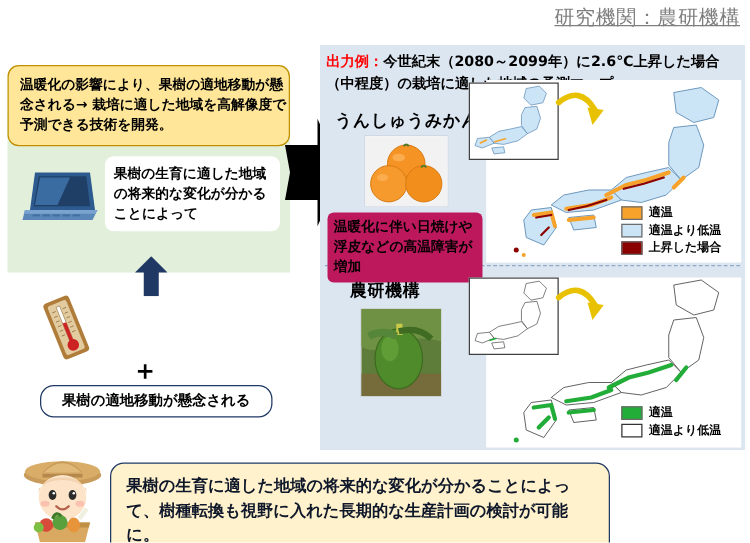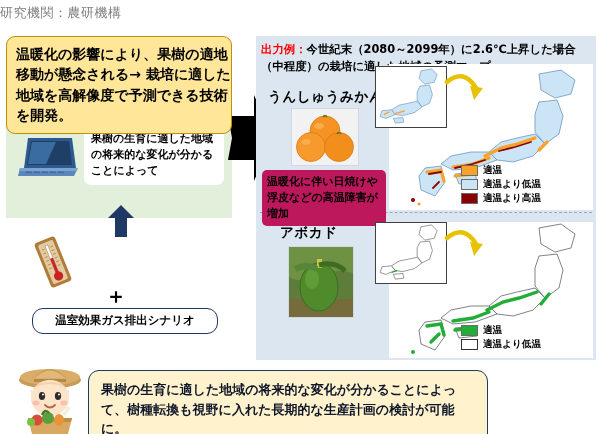--- a/index.html
+++ b/index.html
@@ -7,37 +7,38 @@
     width:600px;height:434px;
     background:#ffffff;
     font-family:"DejaVu Sans","Liberation Sans",sans-serif;
     position:relative;overflow:hidden;
   }
   .root{position:absolute;inset:0;}
 
   
   .org-line{
     position:absolute;top:4px;left:0;width:592px;
-    text-align:left;
-    font-size:13px;color:#7f7f7f;letter-spacing:.5px;
+    text-align:right;
+    font-size:16px;color:#7f7f7f;letter-spacing:.5px;text-decoration:underline;
   }
 
   
   .left-col{position:absolute;left:6px;top:36px;width:226px;}
 
   .issue-box{
     position:relative;
     background:#ffe699;
     border:1.6px solid #bf9000;
     border-radius:9px;
     padding:7px 0 8px 9px;
-    font-weight:bold;font-size:14px;color:#000;
+    font-weight:bold;font-size:11px;color:#000;
     line-height:1.45;
     box-sizing:border-box;
     z-index:3;
+    margin-top:16px;
   }
 
   .tech-panel{
     position:absolute;left:6px;top:88px;width:226px;height:130px;
     background:#e2efda;
     box-sizing:border-box;
   }
   .tech-title{
     position:absolute;top:7px;left:0;width:100%;
     text-align:center;
@@ -113,21 +114,21 @@
     position:absolute;background:#ffffff;
     border:1.6px solid #404040;box-sizing:border-box;
   }
   .inset-label{
     position:absolute;left:4px;top:2px;
     font-weight:bold;font-size:11.5px;color:#000;
   }
   .yellow-arrow{position:absolute;}
 
   .legend{position:absolute;}
-  .legend-row{display:flex;align-items:center;margin-bottom:1px;}
+  .legend-row{display:flex;align-items:center;margin-bottom:1px;margin-left:36px;}
   .legend-sw{
     width:17px;height:11px;margin-right:5px;flex:none;
     border:1px solid #6b6b6b;box-sizing:border-box;
   }
   .legend-lb{font-weight:bold;font-size:9.6px;color:#000;white-space:nowrap;}
 
   
   .farmer-wrap{position:absolute;left:12px;top:358px;width:76px;height:76px;}
   .concl-box{
     position:absolute;left:88px;top:370px;width:400px;
@@ -202,21 +203,21 @@
             <line x1="26" y1="31" x2="29" y2="31"></line>
         </g>
       </g>
     </svg>
   </div>
 
 
   <div class="plus-sign">＋</div>
 
   <div class="scenario-box">
-    <div class="scenario-title">温室効果ガス排出シナリオ</div>
+    <div class="scenario-title">果樹の適地移動が懸念される</div>
   </div>
 
   <div class="black-arrow">
     <svg viewBox="0 0 48 90" width="48" height="90">
       <polygon points="0,22 4,20 8,45 4,70 0,68 0,68 0,22" fill="none"></polygon>
       <path d="M2 23 L6 45 L2 67 L28 67 L28 88 L47 45 L28 2 L28 23 Z" fill="#000000"></path>
     </svg>
   </div>
 
   <div class="right-panel">
@@ -310,25 +311,25 @@
       <div class="legend-row">
         <span class="legend-sw" style="background:#f7a32b;"></span>
         <span class="legend-lb">適温</span>
       </div>
       <div class="legend-row">
         <span class="legend-sw" style="background:#cce5f6;"></span>
         <span class="legend-lb">適温より低温</span>
       </div>
       <div class="legend-row">
         <span class="legend-sw" style="background:#8b0000;"></span>
-        <span class="legend-lb">適温より高温</span>
+        <span class="legend-lb">上昇した場合</span>
       </div>
     </div>
 
-    <div class="crop-name" style="left:24px;top:188px;">アボカド</div>
+    <div class="crop-name" style="left:24px;top:188px;">農研機構</div>
 
     <div class="crop-photo" style="left:32px;top:210px;width:64px;height:70px;">
       <svg viewBox="0 0 64 70" width="64" height="70">
         <rect width="64" height="70" fill="#5e7c3a"></rect>
         <path d="M0 0 H64 V26 Q42 20 22 30 Q8 36 0 30 Z" fill="#6f9143"></path>
         <path d="M0 52 H64 V70 H0 Z" fill="#7a6a3c" opacity="0.85"></path>
         <ellipse cx="30" cy="40" rx="19" ry="24" fill="#4f8b2b"></ellipse>
         <ellipse cx="30" cy="40" rx="19" ry="24" fill="none" stroke="#3d6b20" stroke-width="1"></ellipse>
         <ellipse cx="23" cy="32" rx="7" ry="10" fill="#6aa83c" opacity="0.65"></ellipse>
         <rect x="28" y="12" width="5" height="9" fill="#c8c84a"></rect>

